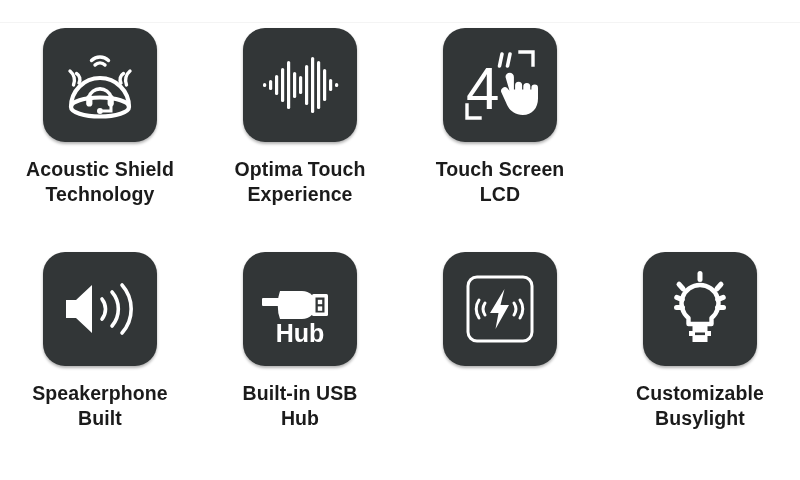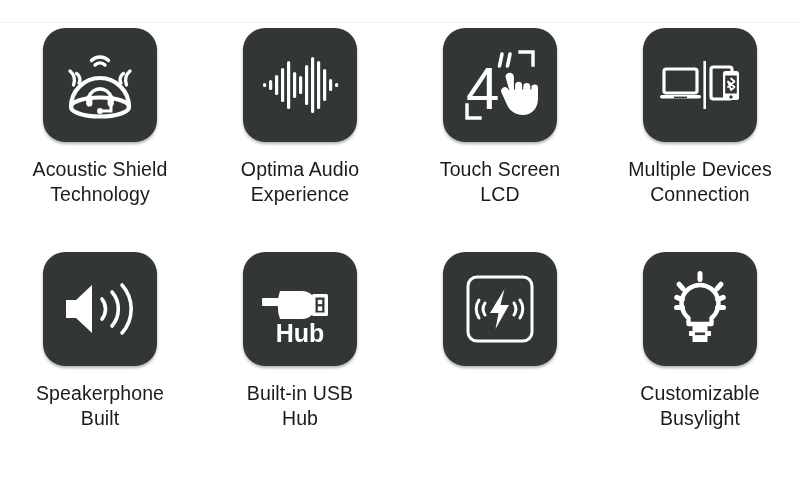--- a/index.html
+++ b/index.html
@@ -60,20 +60,21 @@
   }
   .tile svg { display: block; }
   .caption {
     margin-top: 15px;
     text-align: center;
     color: #1b1b1b;
     font-size: 19.5px;
     line-height: 25px;
     letter-spacing: 0.1px;
     white-space: pre-line;
+    font-weight: bold;
   }
 </style>
 </head>
 <body>
 
 <div id="page">
 
   <div class="top-rule"></div>
 
   <div class="grid">
@@ -122,21 +123,21 @@
               <rect x="45" y="37" width="3.2" height="18" rx="1.6"></rect>
               <rect x="51" y="26" width="3.2" height="40" rx="1.6"></rect>
               <rect x="57" y="18" width="3.2" height="56" rx="1.6"></rect>
               <rect x="63" y="22" width="3.2" height="48" rx="1.6"></rect>
               <rect x="69" y="30" width="3.2" height="32" rx="1.6"></rect>
               <rect x="75" y="40" width="3.2" height="12" rx="1.6"></rect>
               <rect x="81" y="44" width="3.2" height="4" rx="1.6"></rect>
             </g>
           </svg>
         </div>
-        <div class="caption">Optima Audio
+        <div class="caption">Optima Touch
 Experience</div>
       </div>
 
       <div class="cell">
         <div class="tile">
           <svg width="92" height="92" viewBox="0 0 92 92">
 
             <g fill="none" stroke="#ffffff" stroke-width="3.4" stroke-linecap="square">
               <path d="M79 26 L79 13 L66 13"></path>
               <path d="M13 66 L13 79 L26 79"></path>
@@ -151,42 +152,20 @@
 
             <g fill="#ffffff">
               <path d="M51.5 38 a4.2 4.2 0 0 1 8.4 0 v12.5 h1.2 v-4.2 a3.5 3.5 0 0 1 7 0 v4.2 h1.2 v-3 a3.5 3.5 0 0 1 7 0 v3 h1.1 v-1.6 a3.3 3.3 0 0 1 6.6 0 v10.5 c0 9.5 -5.8 16.6 -15.2 16.6 c-9.3 0 -14.6 -6.2 -16.8 -12.4 l-4.6 -10 a3.8 3.8 0 0 1 6 -4.4 l2.1 2.6 z"></path>
             </g>
           </svg>
         </div>
         <div class="caption">Touch Screen
 LCD</div>
       </div>
 
-      <div class="cell">
-        <div class="tile">
-          <svg width="92" height="92" viewBox="0 0 92 92">
-
-            <rect x="10" y="30" width="33" height="24" rx="2.2" fill="none" stroke="#ffffff" stroke-width="3.2"></rect>
-            <rect x="6" y="56" width="41" height="3.6" rx="1.8" fill="#ffffff"></rect>
-            <rect x="20" y="57.6" width="13" height="1.6" fill="#323637"></rect>
-
-            <rect x="49.4" y="22" width="2.6" height="48" fill="#ffffff"></rect>
-
-            <rect x="57" y="28" width="21" height="32" rx="2.4" fill="none" stroke="#ffffff" stroke-width="3.2"></rect>
-
-            <rect x="69" y="32" width="16" height="29" rx="2.6" fill="#ffffff"></rect>
-            <rect x="71.2" y="36.5" width="11.6" height="18" fill="#323637"></rect>
-            <circle cx="77" cy="58" r="1.7" fill="#323637"></circle>
-
-            <path d="M77 39.5 L80.5 42.5 L74 48 M74 42.5 L80.5 48 L77 51 Z" fill="none" stroke="#ffffff" stroke-width="1.8" stroke-linejoin="round" stroke-linecap="round"></path>
-          </svg>
-        </div>
-        <div class="caption">Multiple Devices
-Connection</div>
-      </div>
 
     </div>
 
     <div class="row">
 
       <div class="cell">
         <div class="tile">
           <svg width="92" height="92" viewBox="0 0 92 92">
             <path d="M12 37 h10 L38 22 v48 L22 55 H12 Z" fill="#ffffff"></path>
             <g fill="none" stroke="#ffffff" stroke-width="3.6" stroke-linecap="round">

